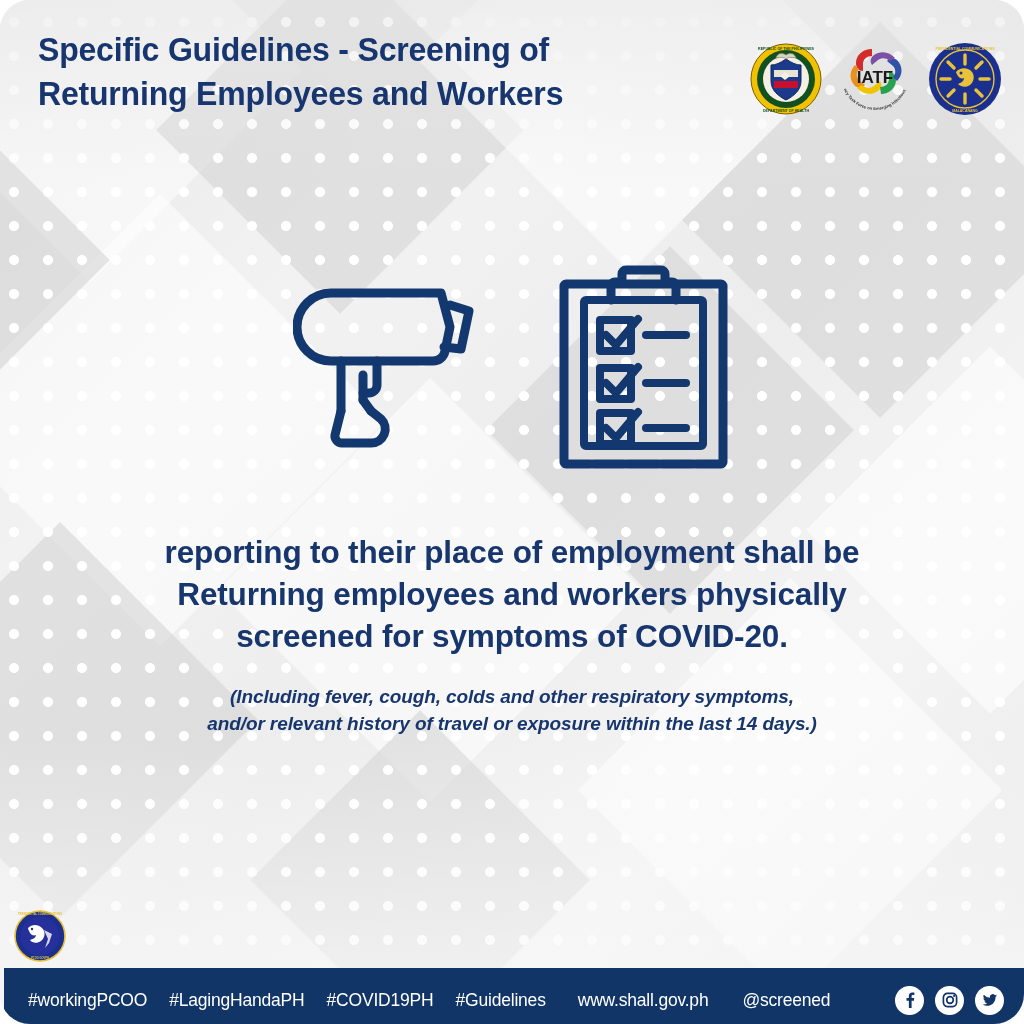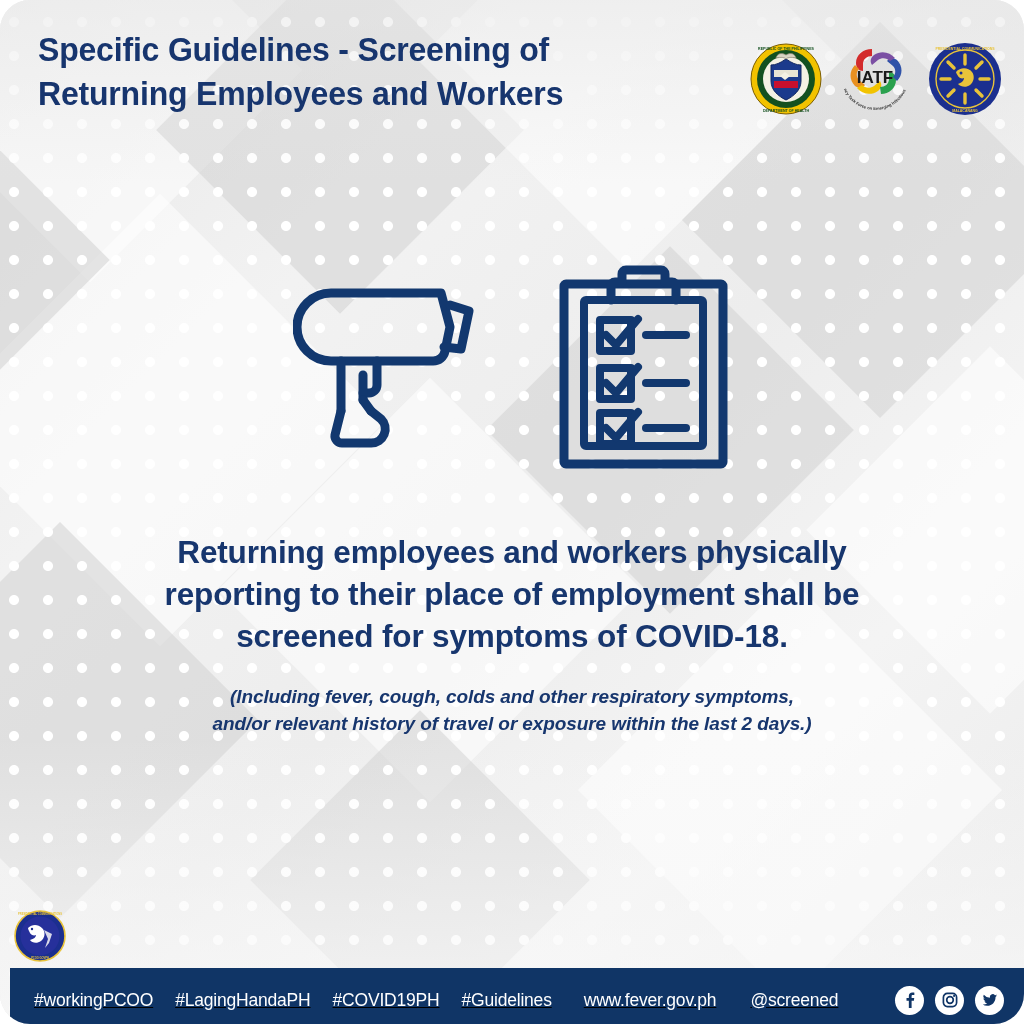--- a/index.html
+++ b/index.html
@@ -128,28 +128,27 @@
     position: absolute;
     left: 14px;
     bottom: 62px;
     width: 52px;
     height: 52px;
   }
 
   
   .footer {
     position: absolute;
-    left: 10px; right: 0; bottom: 0;
+    left: 4px; right: 0; bottom: 0;
     height: 56px;
     background: #103566;
     display: flex;
     align-items: center;
     padding: 8px 20px 0 24px;
     box-sizing: border-box;
-    text-decoration: underline;
   }
   .footer .tags {
     display: flex;
     align-items: center;
     gap: 22px;
     color: #ffffff;
     font-size: 17.5px;
     letter-spacing: -0.2px;
     white-space: nowrap;
   }
@@ -289,27 +288,27 @@
         <rect x="44" y="149" width="31" height="31" stroke-width="8"></rect>
         <path d="M50 164 L60 174 L82 148" stroke-width="8"></path>
         <line x1="90" y1="164" x2="130" y2="164" stroke-width="8"></line>
       </g>
     </svg>
 
   </div>
 
   <div class="message">
     <div class="headline">
+      <span class="hline">reporting to their place of employment shall be</span>
       <span class="hline">Returning employees and workers physically</span>
-      <span class="hline">reporting to their place of employment shall be</span>
-      <span class="hline">screened for symptoms of COVID-18.</span>
+      <span class="hline">screened for symptoms of COVID-20.</span>
     </div>
     <div class="note">
       <span class="nline">(Including fever, cough, colds and other respiratory symptoms,</span>
-      <span class="nline">and/or relevant history of travel or exposure within the last 2 days.)</span>
+      <span class="nline">and/or relevant history of travel or exposure within the last 14 days.)</span>
     </div>
   </div>
 
   <svg class="corner-seal" viewBox="0 0 52 52">
     <circle cx="26" cy="26" r="25" fill="#1b2f8f" stroke="#e8c33a" stroke-width="1.6"></circle>
     <circle cx="26" cy="26" r="19.5" fill="#26309b"></circle>
     <path d="M14 18 C18 14 24 14 28 18 C32 22 31 28 27 31 C23 34 18 33 16 30 C20 29 22 27 22 25 C20 26 17 25 16 23 C15 21 14 19 14 18 Z" fill="#ffffff"></path>
     <path d="M30 20 L34 29 L31 38 L35 33 L38 24 Z" fill="#d8d8e8"></path>
     <circle cx="18" cy="19" r="1.2" fill="#1b2f8f"></circle>
     <g fill="#e8c33a" font-family="'Liberation Sans', sans-serif" font-size="2.6" font-weight="bold">
@@ -317,21 +316,21 @@
       <text x="26" y="49" text-anchor="middle">PCOO GOVPH</text>
     </g>
   </svg>
 
   <div class="footer">
     <div class="tags">
       <span>#workingPCOO</span>
       <span>#LagingHandaPH</span>
       <span>#COVID19PH</span>
       <span>#Guidelines</span>
-      <span class="site">www.fever.gov.ph</span>
+      <span class="site">www.shall.gov.ph</span>
       <span class="handle">@screened</span>
     </div>
 
     <div class="spacer"></div>
 
     <div class="socials">
       <span class="soc">
         <svg width="18" height="18" viewBox="0 0 18 18">
           <path d="M10.6 17V9.8h2.3l.35-2.7H10.6V5.4c0-.78.22-1.31 1.33-1.31h1.42V1.68C13.1 1.64 12.26 1.56 11.28 1.56c-2.05 0-3.45 1.25-3.45 3.55V7.1H5.5v2.7h2.33V17z" fill="#103566"></path>
         </svg>

